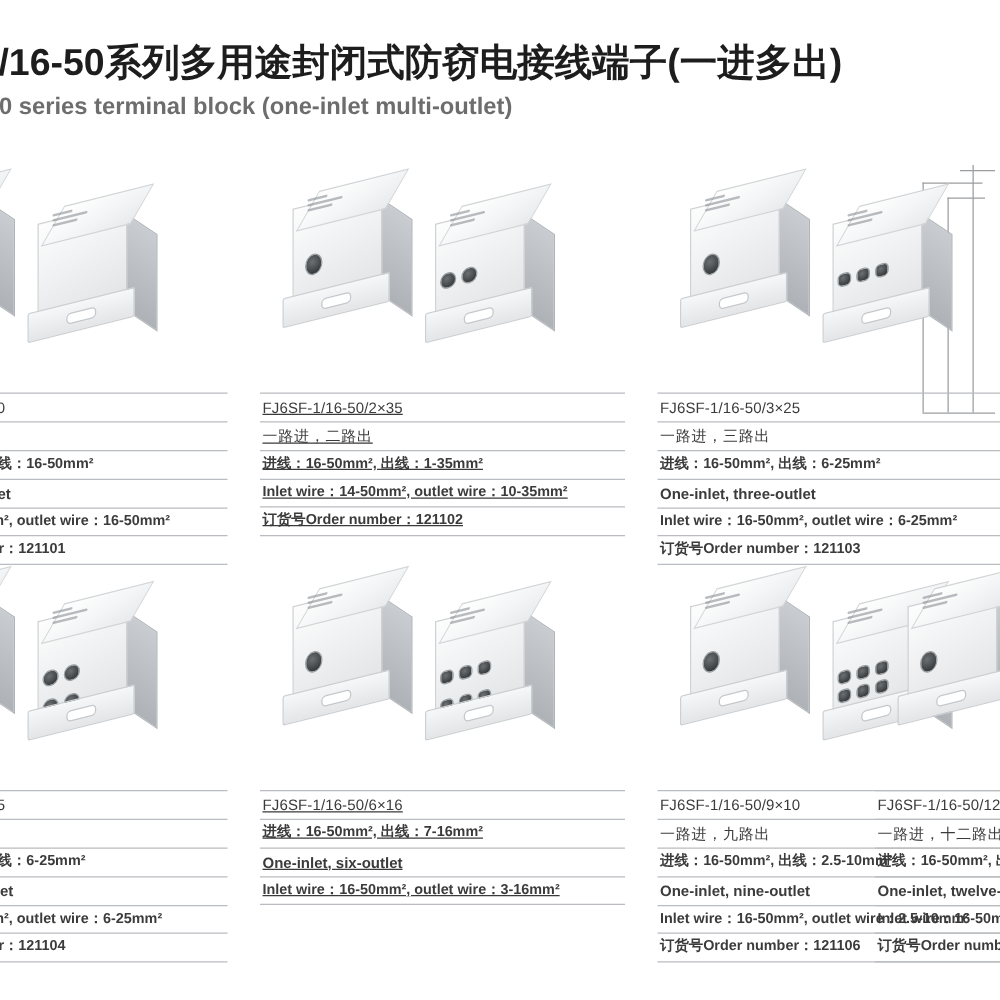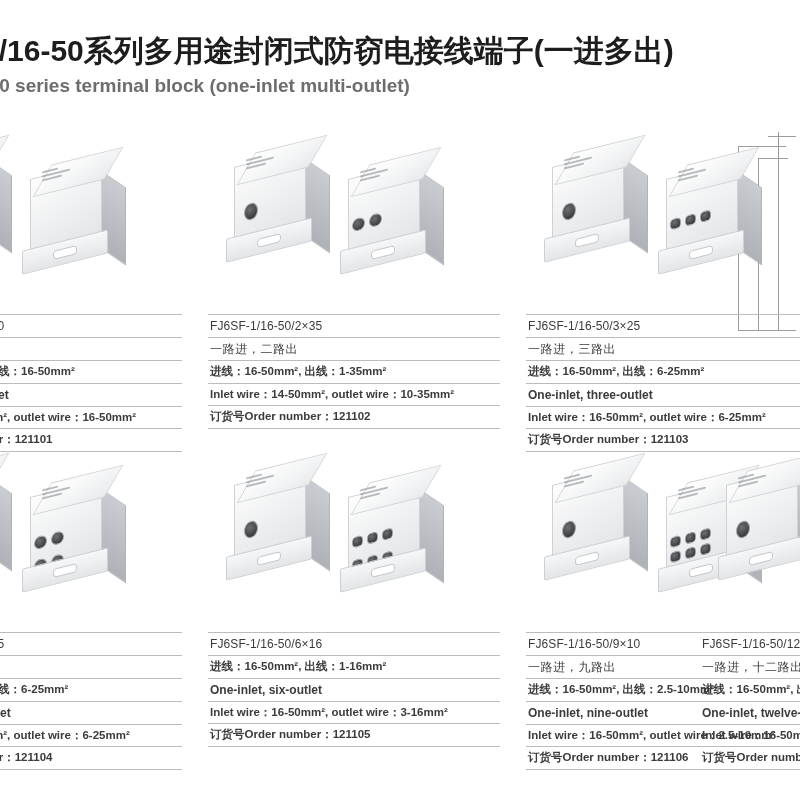--- a/index.html
+++ b/index.html
@@ -19,21 +19,21 @@
   .title-en{
     font-size:19px;font-weight:bold;color:#6d6d6d;white-space:nowrap;
     margin-top:6px;line-height:1.15;
   }
 
   
   .grid{position:absolute;left:-110px;top:128px;width:1030px;}
   .row{position:relative;height:318px;}
   .cell{position:absolute;top:0;width:308px;height:310px;}
   .cell.c0{left:0px;}
-  .cell.c1{left:318px;}
+  .cell.c1{left:318px;text-decoration:underline;}
   .cell.c2{left:636px;}
 
   
   .photos{position:relative;height:182px;width:308px;}
 
   
   .blk{position:absolute;width:118px;height:132px;}
   .blk .body{
     position:absolute;left:18px;top:16px;width:70px;height:74px;
     background:linear-gradient(160deg,#fdfdfd 0%,#f1f2f3 45%,#e2e4e6 100%);
@@ -321,24 +321,23 @@
                 <span></span>
                 <span></span>
                 <span></span>
                 <span></span>
               </div>
             <div class="foot"></div>
           </div>
         </div>
         <div class="spec">
           <div class="line model">FJ6SF-1/16-50/6×16</div>
-          <div class="line wire">进线：16-50mm², 出线：1-16mm²</div>
+          <div class="line wire">进线：16-50mm², 出线：7-16mm²</div>
           <div class="line en">One-inlet, six-outlet</div>
           <div class="line wire">Inlet wire：16-50mm², outlet wire：3-16mm²</div>
-          <div class="line order">订货号Order number：121105</div>
         </div>
       </div>
 
       <div class="cell c2">
         <div class="photos">
           <div class="blk" style="left:8px;top:14px;">
             <div class="side"></div>
               <div class="body"></div>
               <div class="top"></div>
             <div class="label">

